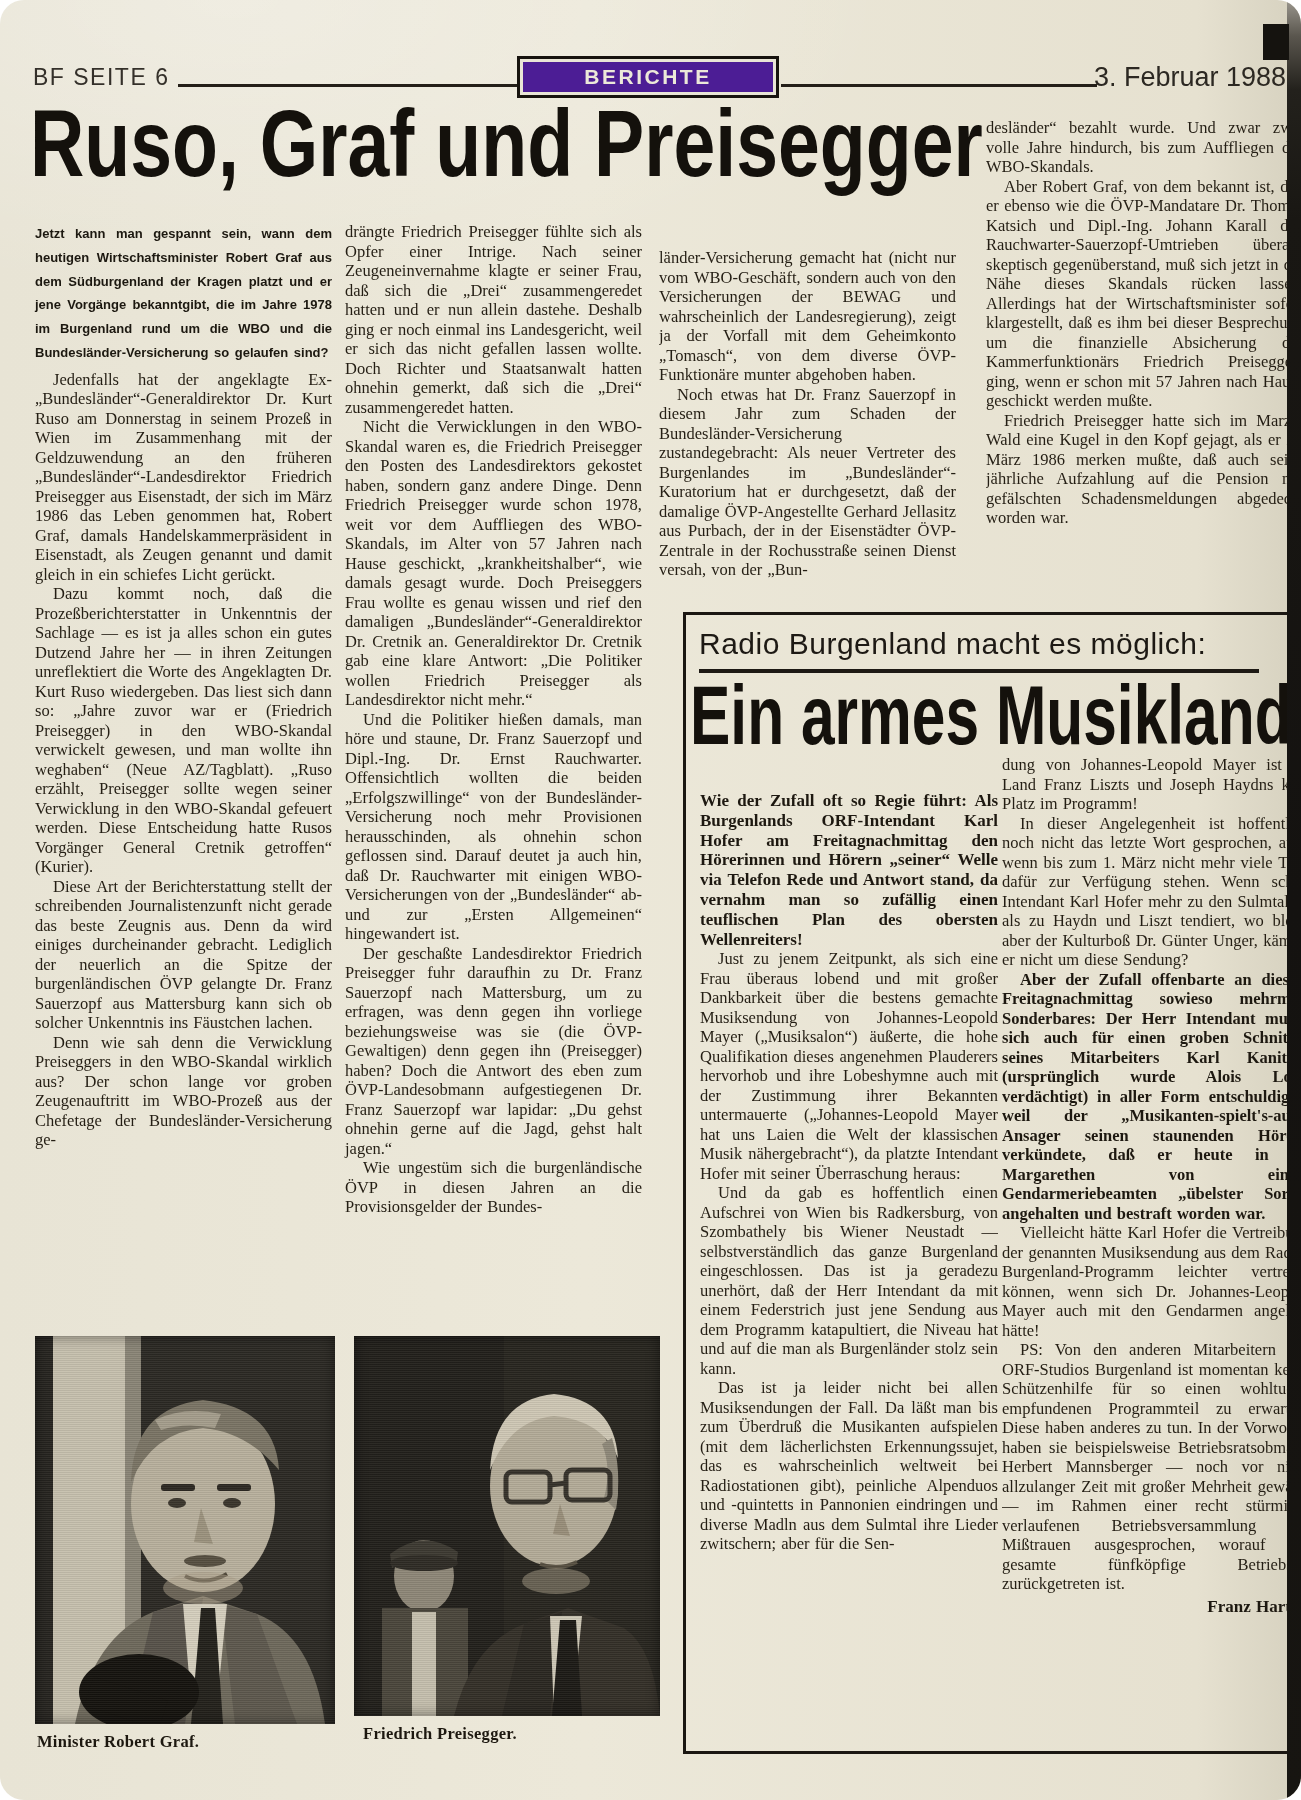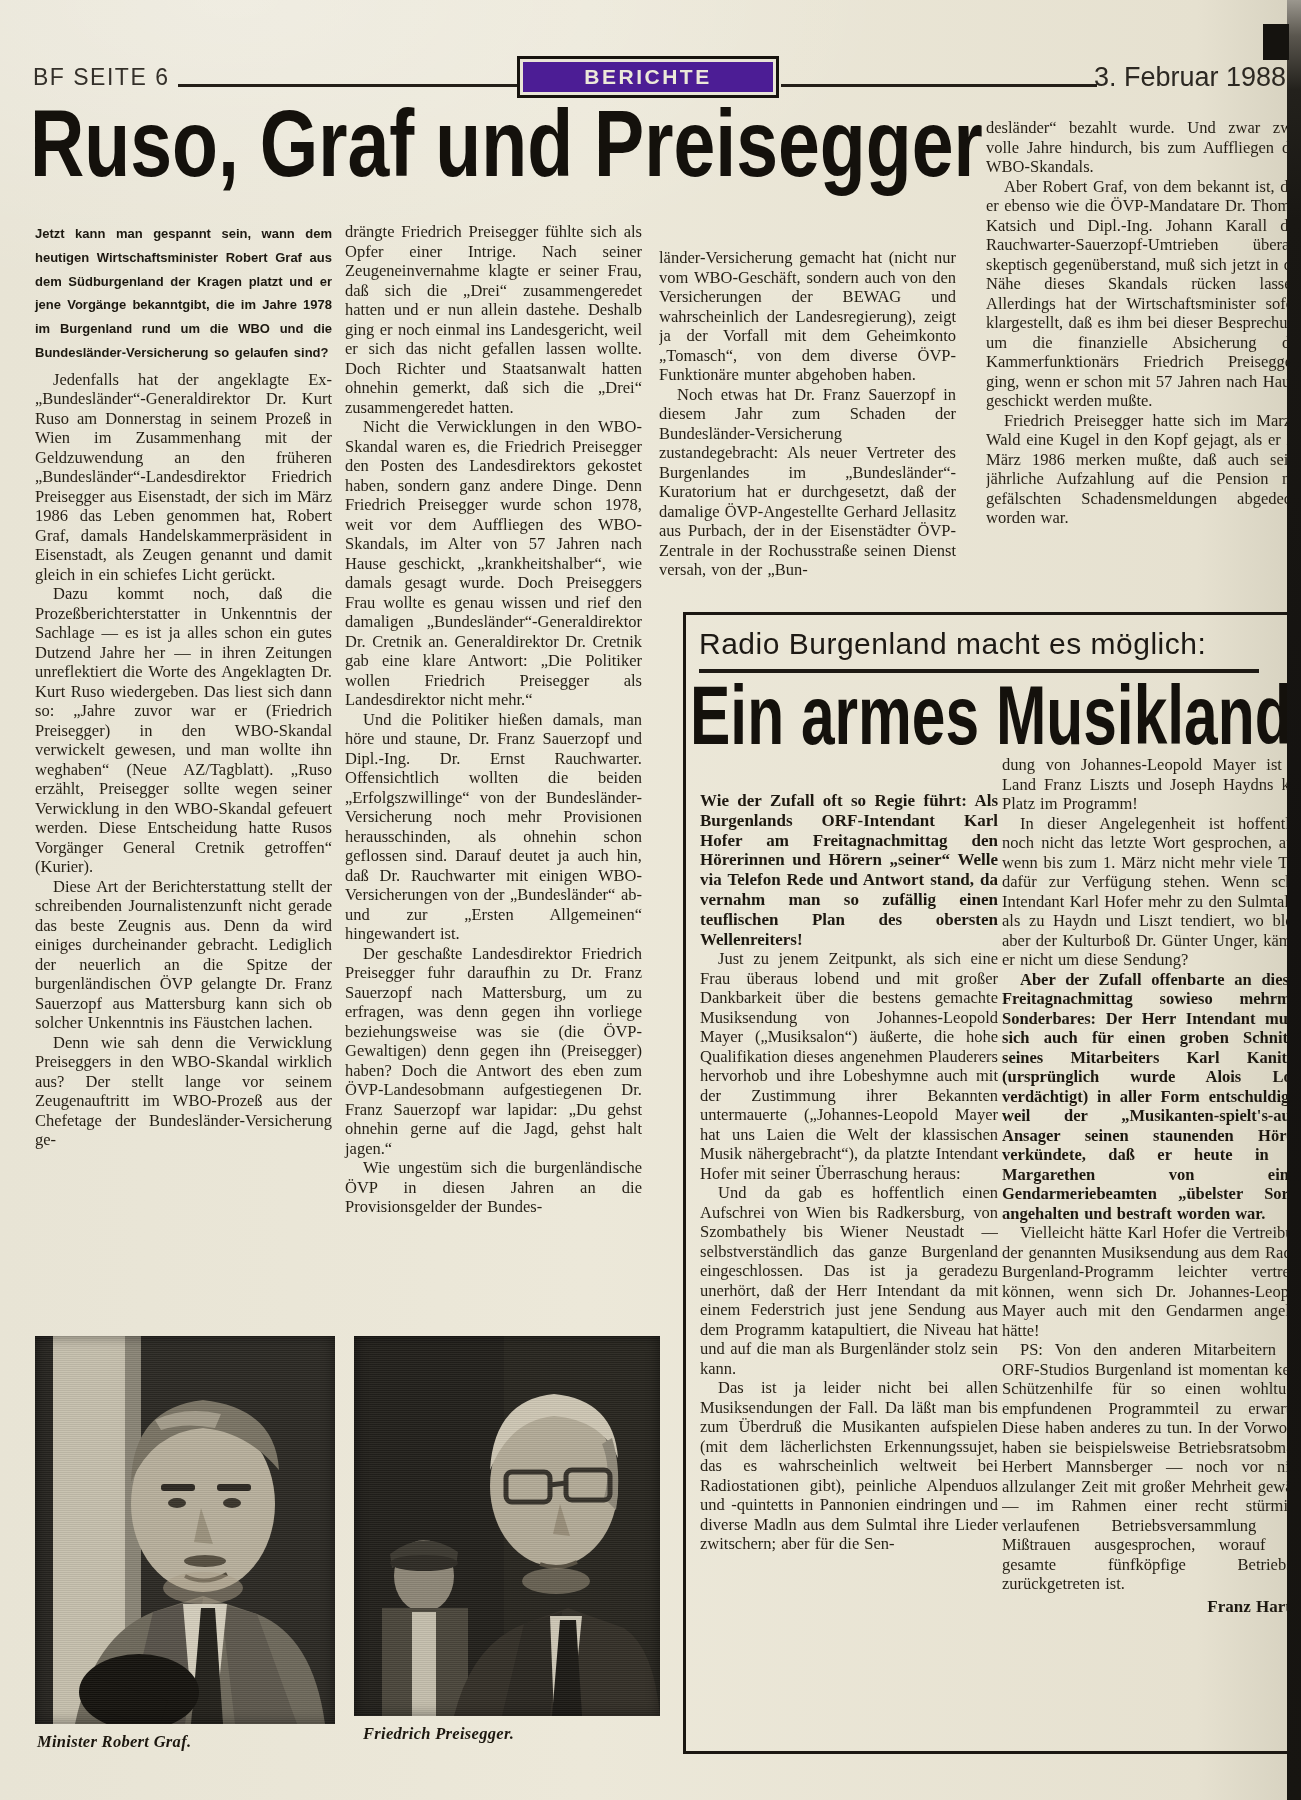--- a/index.html
+++ b/index.html
@@ -5,20 +5,21 @@
   * { box-sizing: border-box; margin: 0; padding: 0; }
   html,body { width:1301px; height:1800px; }
   body { font-family:"Liberation Serif", serif; }
   #page {
     position:relative; width:1301px; height:1800px; overflow:hidden;
     background:
       radial-gradient(1100px 500px at 18% 0%, rgba(255,255,255,0.28), transparent 60%),
       linear-gradient(90deg, #e8e4d5 0%, #ece8d9 45%, #e6e1d0 92%, #d8d3c1 99%),
       #eae6d7;
     color:#241e14;
+    border-radius:24px;
   }
   
   #masthead-left { position:absolute; left:33px; top:64px; font-family:"Liberation Sans",sans-serif; font-size:23px; letter-spacing:1.5px; color:#34302a; }
   #rule-left  { position:absolute; left:178px; top:84px; width:340px; height:3px; background:#241f18; }
   #rule-right { position:absolute; left:781px; top:84px; width:316px; height:3px; background:#241f18; }
   #berichte-box { position:absolute; left:517px; top:56px; width:262px; height:42px; border:3px solid #17130e; padding:3px; background:#e9e5d6; }
   #berichte-inner { width:100%; height:100%; background:#4c1d95; color:#ece8d9; display:flex; align-items:center; justify-content:center; font-family:"Liberation Sans",sans-serif; font-weight:bold; font-size:21px; letter-spacing:2.5px; }
   #page-date { position:absolute; left:1090px; top:62px; width:196px; text-align:right; font-family:"Liberation Sans",sans-serif; font-size:27px; color:#2c2822; }
   
   #headline1 { position:absolute; left:30px; top:94px; height:102px; }
@@ -43,21 +44,21 @@
   .a2-intro { font-weight:bold; font-size:17px; line-height:19.8px; text-indent:14px; color:#1d1810;margin-top:36px; }
   #a2-signature { text-align:right; font-weight:bold; font-size:17px; padding-right:4px; margin-top:3px; color:#1d1810; }
   
   .photo { position:absolute; overflow:hidden; background:#262420; }
   .photo svg { display:block; }
   .photo::after { content:""; position:absolute; inset:0;
     background-image:repeating-linear-gradient(0deg, rgba(236,232,217,0.06) 0 1px, rgba(10,8,5,0.07) 1px 2px);
     box-shadow:inset 0 0 14px rgba(0,0,0,0.45); }
   #photo-graf { left:35px; top:1336px; width:300px; height:388px; }
   #photo-preisegger { left:354px; top:1336px; width:306px; height:380px; }
-  .caption { position:absolute; font-weight:bold; font-size:16.5px; color:#1d1810; letter-spacing:0.3px;font-style:italic; }
+  .caption { position:absolute; font-weight:bold; font-size:16.5px; color:#1d1810; letter-spacing:0.3px; }
   #caption-graf { left:37px; top:1732px; }
   #caption-preisegger { left:363px; top:1724px; }
   
   #edge-strip { position:absolute; right:0; top:0; width:14px; height:1800px; z-index:9;
     background:linear-gradient(180deg, #9b978e 0px, #5a564e 36px, #23211c 90px, #191713 220px, #141210 50%, #171511 100%); }
   #edge-blob { position:absolute; right:12px; top:24px; width:26px; height:36px; background:#15130f; z-index:9; }
 </style>
 </head>
 <body>
 
@@ -73,21 +74,21 @@
 
   <div id="headline1">
     <span>Ruso, Graf und Preisegger</span>
   </div>
 
   <div class="col" id="a1-col1">
     <p class="lead-intro noindent">Jetzt kann man gespannt sein, wann dem heutigen Wirtschaftsminister Robert Graf aus dem Südburgenland der Kragen platzt und er jene Vorgänge bekanntgibt, die im Jahre 1978 im Burgenland rund um die WBO und die Bundesländer-Versicherung so gelaufen sind?</p>
     <p>Jedenfalls hat der angeklagte Ex-„Bundesländer“-Generaldirektor Dr. Kurt Ruso am Donnerstag in seinem Prozeß in Wien im Zusammenhang mit der Geldzuwendung an den früheren „Bundesländer“-Landesdirektor Friedrich Preisegger aus Eisenstadt, der sich im März 1986 das Leben genommen hat, Robert Graf, damals Handelskammerpräsident in Eisenstadt, als Zeugen genannt und damit gleich in ein schiefes Licht gerückt.</p>
     <p>Dazu kommt noch, daß die Prozeßberichterstatter in Unkenntnis der Sachlage — es ist ja alles schon ein gutes Dutzend Jahre her — in ihren Zeitungen unreflektiert die Worte des Angeklagten Dr. Kurt Ruso wiedergeben. Das liest sich dann so: „Jahre zuvor war er (Friedrich Preisegger) in den WBO-Skandal verwickelt gewesen, und man wollte ihn weghaben“ (Neue AZ/Tagblatt). „Ruso erzählt, Preisegger sollte wegen seiner Verwicklung in den WBO-Skandal gefeuert werden. Diese Entscheidung hatte Rusos Vorgänger General Cretnik getroffen“ (Kurier).</p>
     <p>Diese Art der Berichterstattung stellt der schreibenden Journalistenzunft nicht gerade das beste Zeugnis aus. Denn da wird einiges durcheinander gebracht. Lediglich der neuerlich an die Spitze der burgenländischen ÖVP gelangte Dr. Franz Sauerzopf aus Mattersburg kann sich ob solcher Unkenntnis ins Fäustchen lachen.</p>
-    <p>Denn wie sah denn die Verwicklung Preiseggers in den WBO-Skandal wirklich aus? Der stellt lange vor seinem Zeugenauftritt im WBO-Prozeß aus der Chefetage der Bundesländer-Versicherung ge-</p>
+    <p>Denn wie sah denn die Verwicklung Preiseggers in den WBO-Skandal wirklich aus? Der schon lange vor groben Zeugenauftritt im WBO-Prozeß aus der Chefetage der Bundesländer-Versicherung ge-</p>
   </div>
 
   <div class="col" id="a1-col2">
     <p class="noindent">drängte Friedrich Preisegger fühlte sich als Opfer einer Intrige. Nach seiner Zeugeneinvernahme klagte er seiner Frau, daß sich die „Drei“ zusammengeredet hatten und er nun allein dastehe. Deshalb ging er noch einmal ins Landesgericht, weil er sich das nicht gefallen lassen wollte. Doch Richter und Staatsanwalt hatten ohnehin gemerkt, daß sich die „Drei“ zusammengeredet hatten.</p>
     <p>Nicht die Verwicklungen in den WBO-Skandal waren es, die Friedrich Preisegger den Posten des Landesdirektors gekostet haben, sondern ganz andere Dinge. Denn Friedrich Preisegger wurde schon 1978, weit vor dem Auffliegen des WBO-Skandals, im Alter von 57 Jahren nach Hause geschickt, „krankheitshalber“, wie damals gesagt wurde. Doch Preiseggers Frau wollte es genau wissen und rief den damaligen „Bundesländer“-Generaldirektor Dr. Cretnik an. Generaldirektor Dr. Cretnik gab eine klare Antwort: „Die Politiker wollen Friedrich Preisegger als Landesdirektor nicht mehr.“</p>
     <p>Und die Politiker hießen damals, man höre und staune, Dr. Franz Sauerzopf und Dipl.-Ing. Dr. Ernst Rauchwarter. Offensichtlich wollten die beiden „Erfolgszwillinge“ von der Bundesländer-Versicherung noch mehr Provisionen herausschinden, als ohnehin schon geflossen sind. Darauf deutet ja auch hin, daß Dr. Rauchwarter mit einigen WBO-Versicherungen von der „Bundesländer“ ab- und zur „Ersten Allgemeinen“ hingewandert ist.</p>
     <p>Der geschaßte Landesdirektor Friedrich Preisegger fuhr daraufhin zu Dr. Franz Sauerzopf nach Mattersburg, um zu erfragen, was denn gegen ihn vorliege beziehungsweise was sie (die ÖVP-Gewaltigen) denn gegen ihn (Preisegger) haben? Doch die Antwort des eben zum ÖVP-Landesobmann aufgestiegenen Dr. Franz Sauerzopf war lapidar: „Du gehst ohnehin gerne auf die Jagd, gehst halt jagen.“</p>
     <p>Wie ungestüm sich die burgenländische ÖVP in diesen Jahren an die Provisionsgelder der Bundes-</p>
   </div>
 

